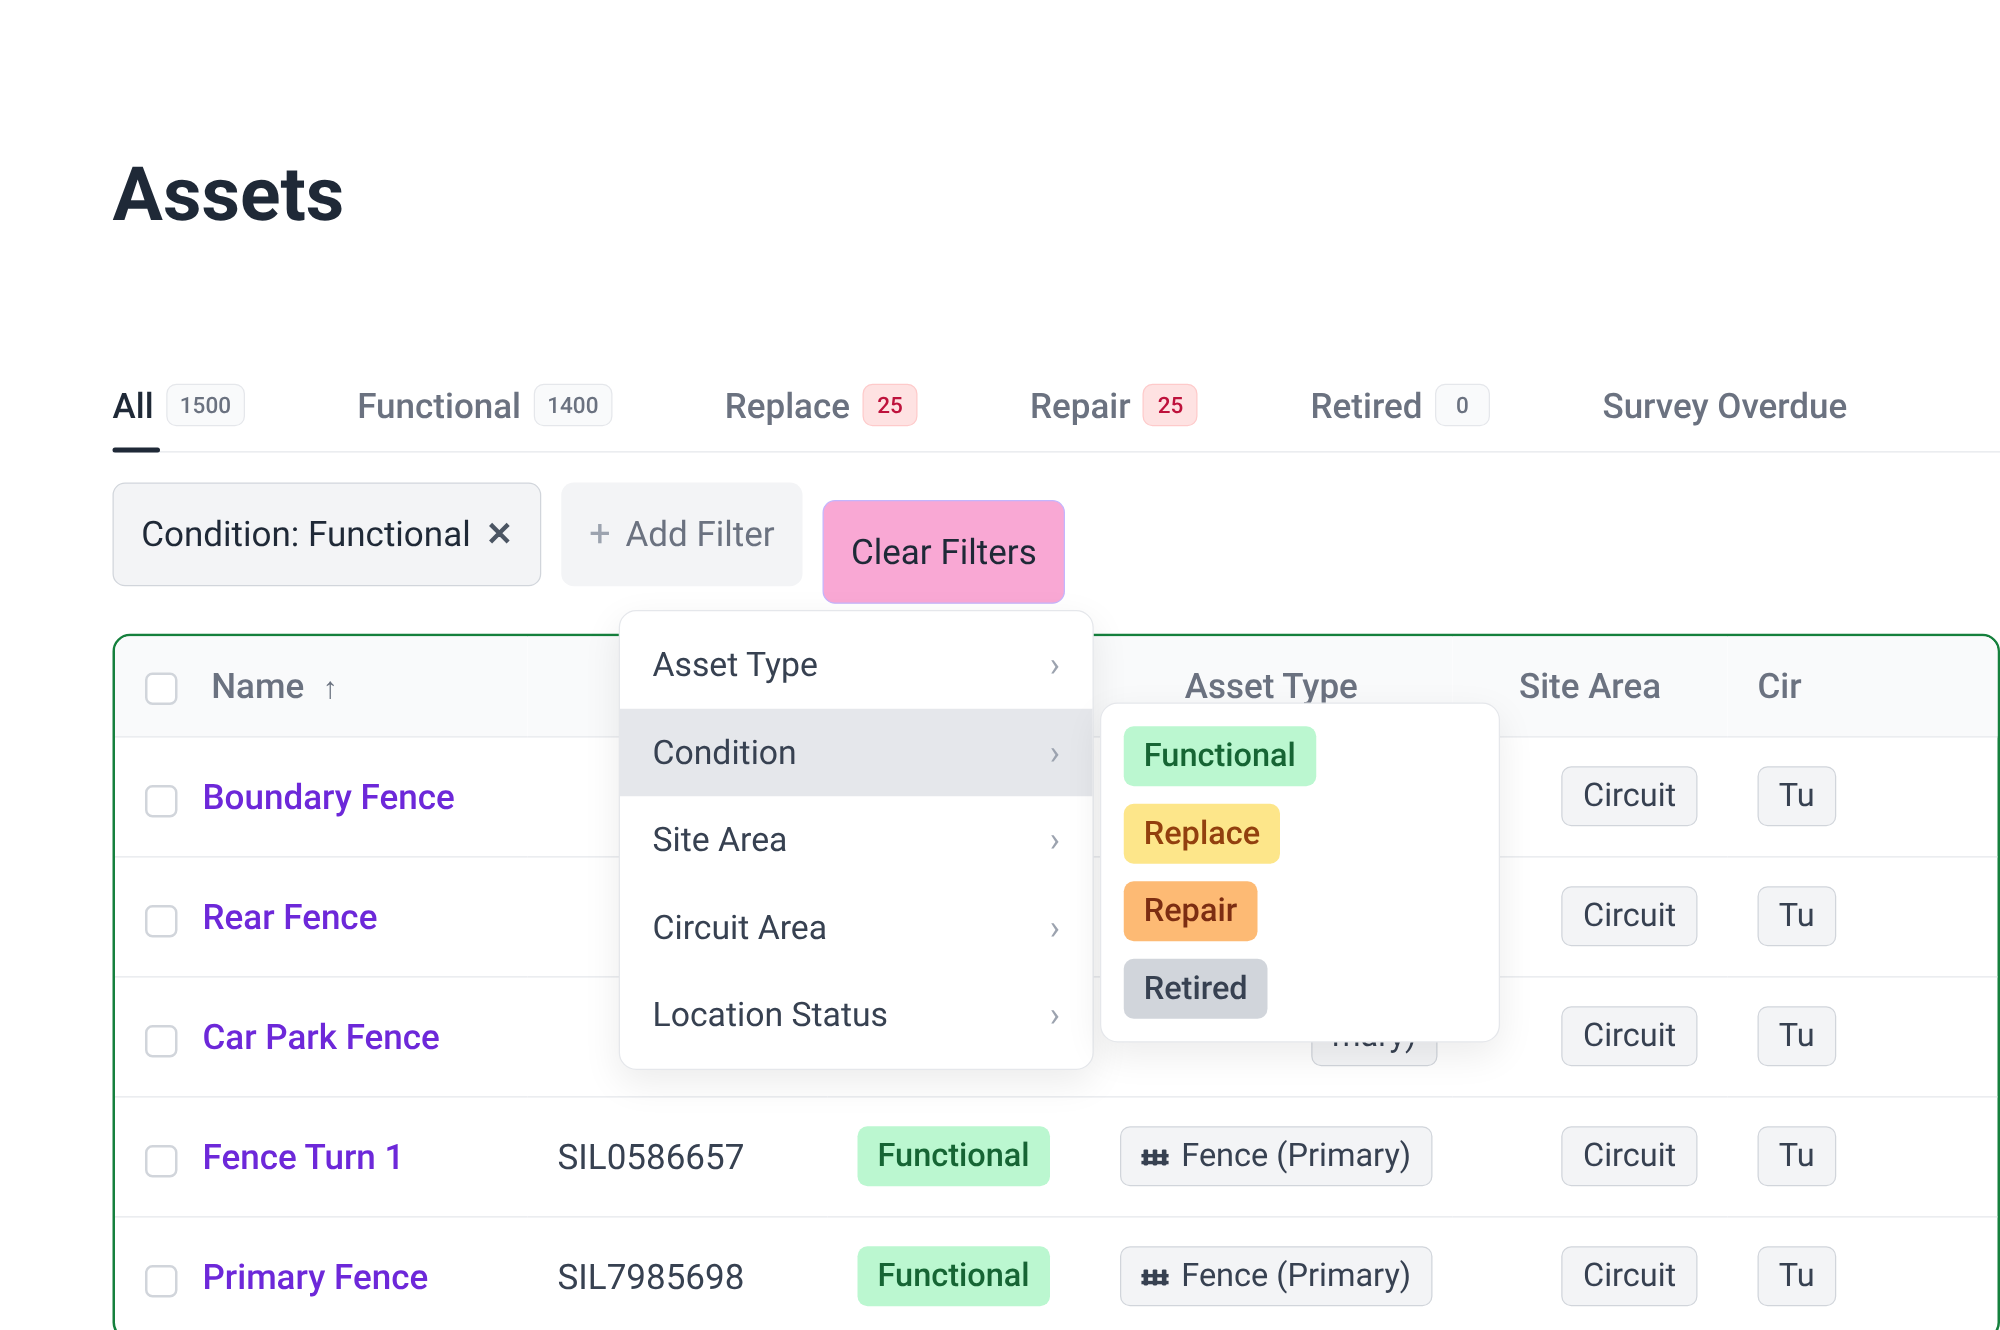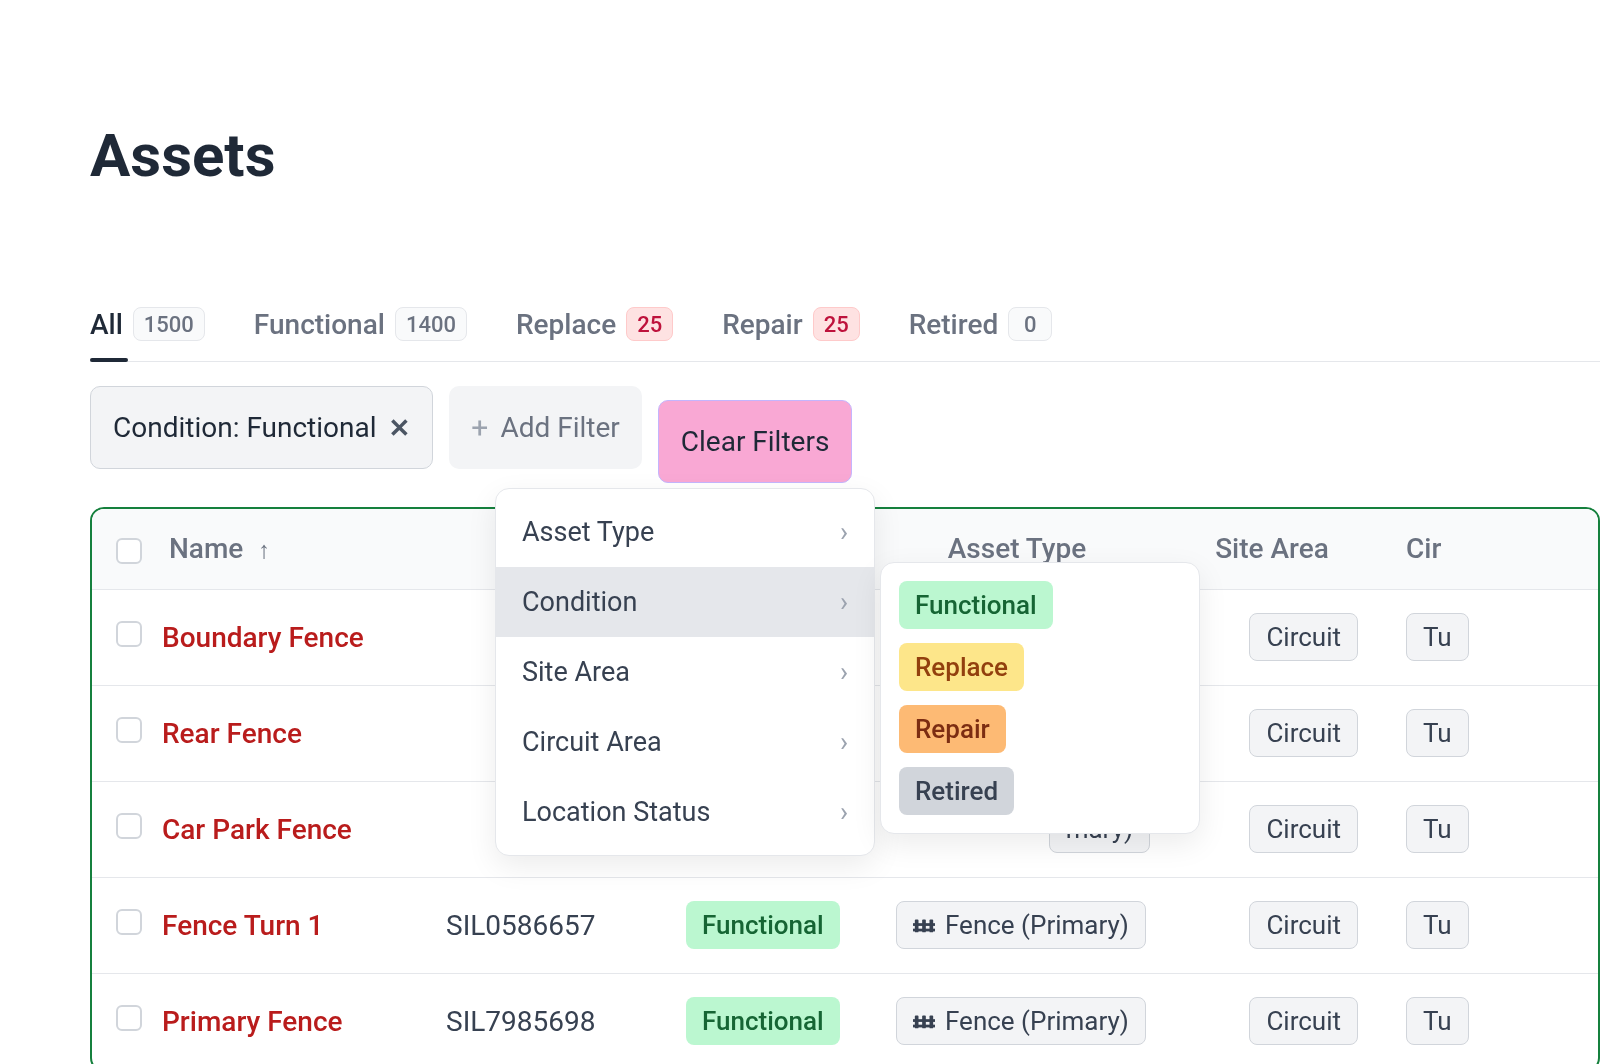--- a/index.html
+++ b/index.html
@@ -16,21 +16,21 @@
     padding: 120px 0 0 90px;
   }
   .page-title {
     font-size: 60px;
     font-weight: 700;
     color: #1f2937;
     margin-bottom: 116px;
   }
   .tabs {
     display: flex;
-    gap: 49px;
+    gap: 90px;
     border-bottom: 1px solid #e5e7eb;
     padding-bottom: 0;
     margin-bottom: 24px;
   }
   .tab {
     display: flex;
     align-items: center;
     gap: 10px;
     font-size: 28px;
     font-weight: 500;
@@ -53,21 +53,21 @@
     border-radius: 2px;
   }
   .tab-badge {
     display: inline-flex;
     align-items: center;
     justify-content: center;
     min-width: 44px;
     height: 34px;
     padding: 0 10px;
     border-radius: 8px;
-    font-size: 22px;
+    font-size: 18px;
     font-weight: 500;
     border: 1px solid #e5e7eb;
     background: #f9fafb;
     color: #6b7280;
   }
   .tab-badge.red {
     background: #fee2e2;
     border-color: #fecaca;
     color: #be123c;
   }
@@ -154,22 +154,22 @@
     width: 26px;
     height: 26px;
     border: 2px solid #d1d5db;
     border-radius: 6px;
     margin-right: 20px;
     vertical-align: middle;
     background: #fff;
   }
   .name-cell {
     display: flex;
-    align-items: flex-start;
-    color: #b91c1c;
+    align-items: flex-end;
+    color: #6d28d9;
     font-weight: 500;
   }
   .sort-arrow {
     margin-left: 8px;
     font-size: 24px;
   }
   .pill {
     display: inline-flex;
     align-items: center;
     height: 48px;
@@ -267,20 +267,23 @@
       <span>Replace</span>
       <span class="tab-badge red">25</span>
     </div>
     <div class="tab">
       <span>Repair</span>
       <span class="tab-badge red">25</span>
     </div>
     <div class="tab">
       <span>Retired</span>
       <span class="tab-badge">0</span>
+    </div>
+    <div class="tab">
+      <span>Survey Overdue</span>
     </div>
   </div>
 
   <div class="filter-bar">
     <div class="filter-chip">
       <span>Condition: Functional</span>
       <span class="close-x">✕</span>
     </div>
     <div class="add-filter">
       <span class="plus">+</span>

